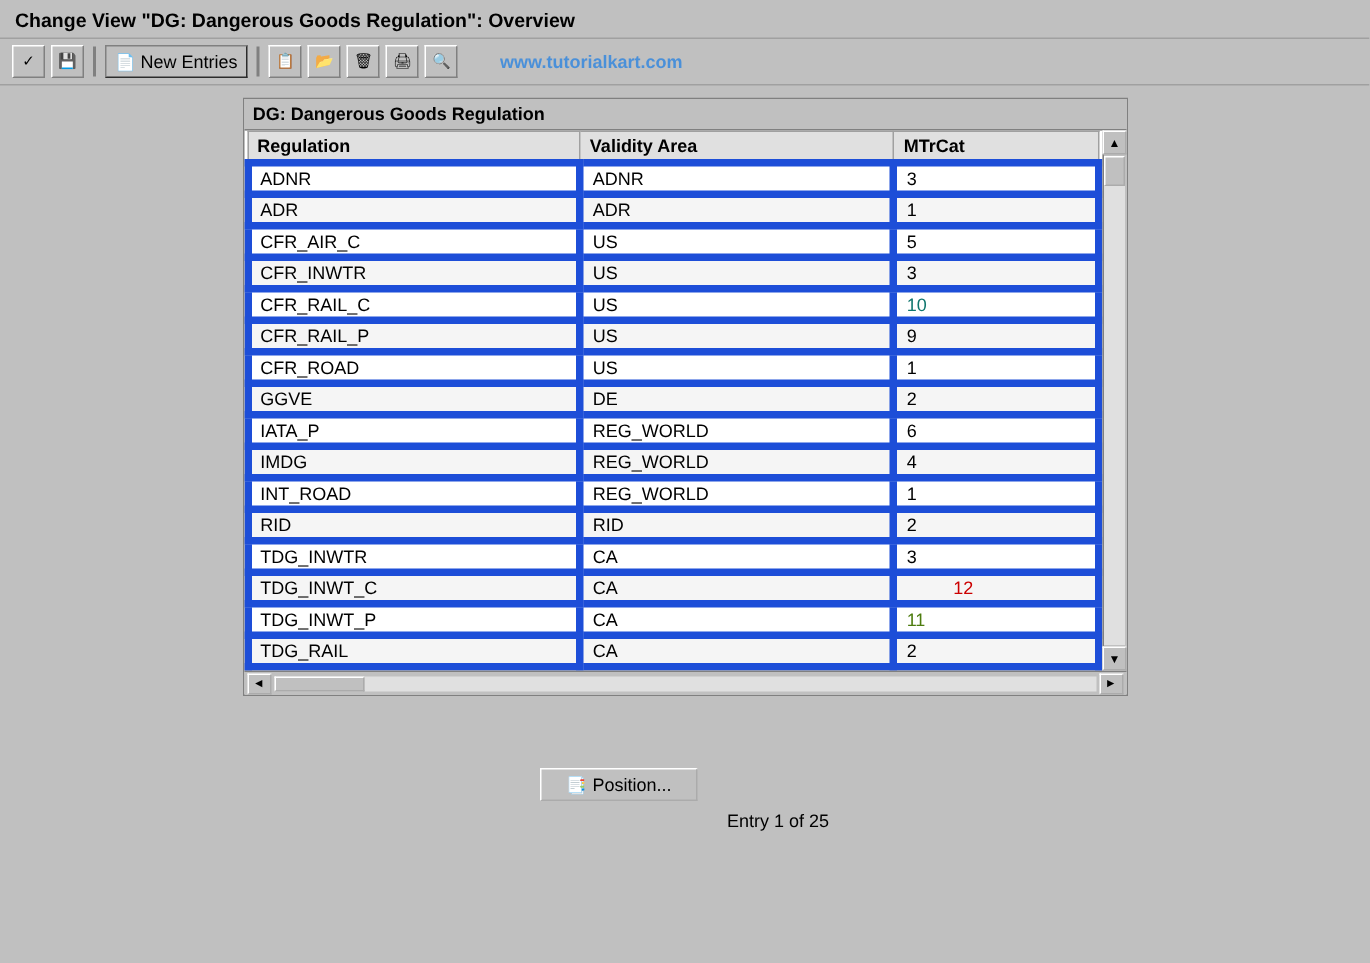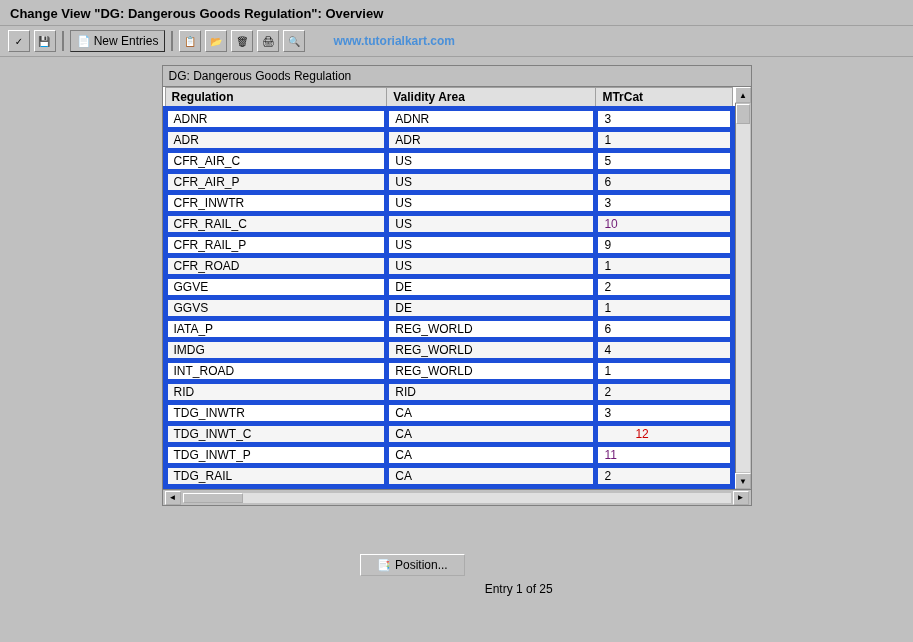--- a/index.html
+++ b/index.html
@@ -84,21 +84,21 @@
       border: 1px solid #808080;
       background: #fff;
       width: 590px;
       margin: 0 auto;
     }
 
     .table-header-title {
       background: #c0c0c0;
       border-bottom: 1px solid #808080;
       padding: 3px 6px;
-      font-weight: normal;
+      font-weight: bold;
       font-size: 12px;
       display: flex;
       align-items: center;
       gap: 4px;
     }
 
     .table-wrapper {
       display: flex;
       position: relative;
     }
@@ -291,55 +291,45 @@
                 <td class="col-regulation">ADR</td>
                 <td class="col-validity">ADR</td>
                 <td class="col-mtrcat">1</td>
               </tr>
               <tr>
                 <td class="col-regulation">CFR_AIR_C</td>
                 <td class="col-validity">US</td>
                 <td class="col-mtrcat">5</td>
               </tr>
               <tr>
-                <td class="col-regulation">CFR_AIR_P</td>
-                <td class="col-validity">US</td>
-                <td class="col-mtrcat">6</td>
-              </tr>
-              <tr>
                 <td class="col-regulation">CFR_INWTR</td>
                 <td class="col-validity">US</td>
                 <td class="col-mtrcat">3</td>
               </tr>
               <tr>
                 <td class="col-regulation">CFR_RAIL_C</td>
                 <td class="col-validity">US</td>
-                <td class="col-mtrcat" style="color: #701a75;">10</td>
+                <td class="col-mtrcat" style="color: #0f766e;">10</td>
               </tr>
               <tr>
                 <td class="col-regulation">CFR_RAIL_P</td>
                 <td class="col-validity">US</td>
                 <td class="col-mtrcat">9</td>
               </tr>
               <tr>
                 <td class="col-regulation">CFR_ROAD</td>
                 <td class="col-validity">US</td>
                 <td class="col-mtrcat">1</td>
               </tr>
               <tr>
                 <td class="col-regulation">GGVE</td>
                 <td class="col-validity">DE</td>
                 <td class="col-mtrcat">2</td>
               </tr>
               <tr>
-                <td class="col-regulation">GGVS</td>
-                <td class="col-validity">DE</td>
-                <td class="col-mtrcat">1</td>
-              </tr>
-              <tr>
                 <td class="col-regulation">IATA_P</td>
                 <td class="col-validity">REG_WORLD</td>
                 <td class="col-mtrcat">6</td>
               </tr>
               <tr>
                 <td class="col-regulation">IMDG</td>
                 <td class="col-validity">REG_WORLD</td>
                 <td class="col-mtrcat">4</td>
               </tr>
               <tr>
@@ -358,21 +348,21 @@
                 <td class="col-mtrcat">3</td>
               </tr>
               <tr>
                 <td class="col-regulation">TDG_INWT_C</td>
                 <td class="col-validity">CA</td>
                 <td class="col-mtrcat" style="color: rgb(204, 0, 0); padding-left: 37px;">12</td>
               </tr>
               <tr>
                 <td class="col-regulation">TDG_INWT_P</td>
                 <td class="col-validity">CA</td>
-                <td class="col-mtrcat" style="color: #701a75;">11</td>
+                <td class="col-mtrcat" style="color: #4d7c0f;">11</td>
               </tr>
               <tr>
                 <td class="col-regulation">TDG_RAIL</td>
                 <td class="col-validity">CA</td>
                 <td class="col-mtrcat">2</td>
               </tr>
             </tbody>
         </table>
       </div>
 

